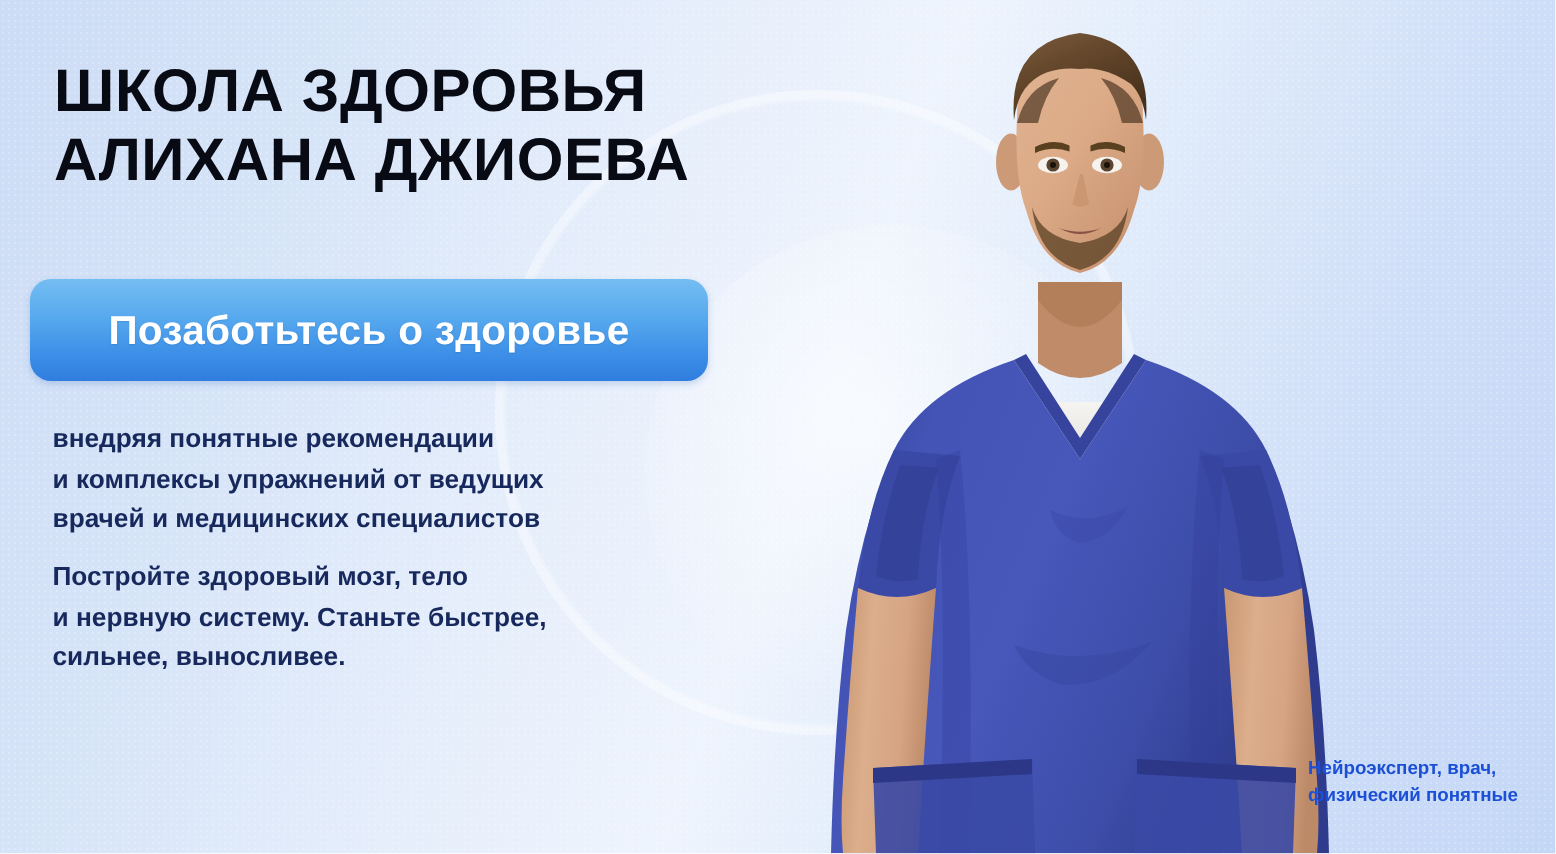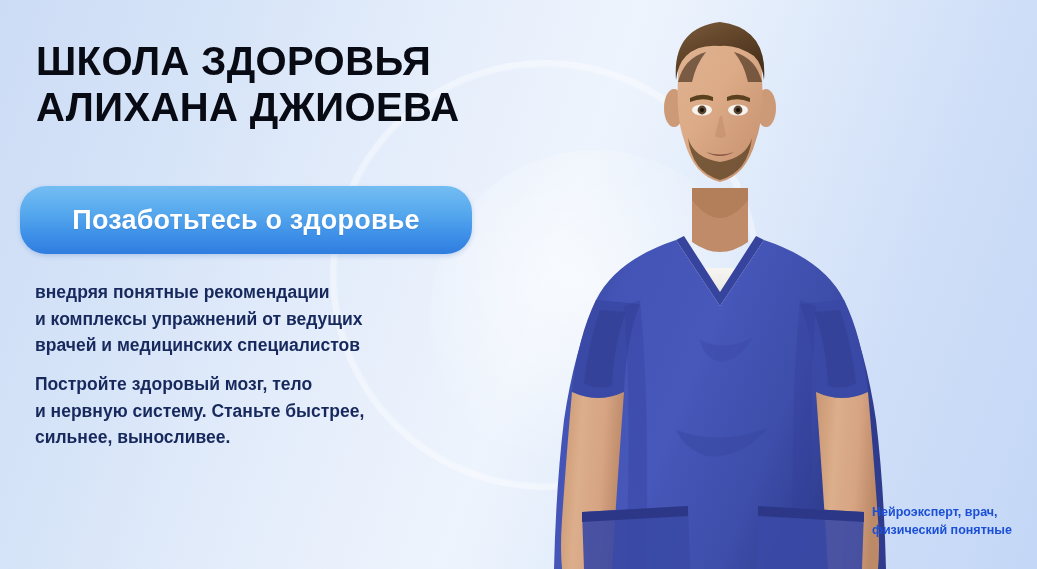--- a/index.html
+++ b/index.html
@@ -101,21 +101,21 @@
     color: #090b14;
     white-space: pre-line;
   }
 
   .badge {
     position: absolute;
     left: 20px;
     top: 186px;
     width: 452px;
     height: 68px;
-    border-radius: 26px;
+    border-radius: 14px;
     background: linear-gradient(180deg, #74bdf2 0%, #57a9ee 38%, #3e90e8 72%, #2f7ddf 100%);
     box-shadow: 0 2px 5px rgba(40,100,180,0.22);
     display: flex;
     align-items: center;
     justify-content: center;
   }
   .badge-label {
     color: #ffffff;
     font-size: 27px;
     font-weight: 700;

